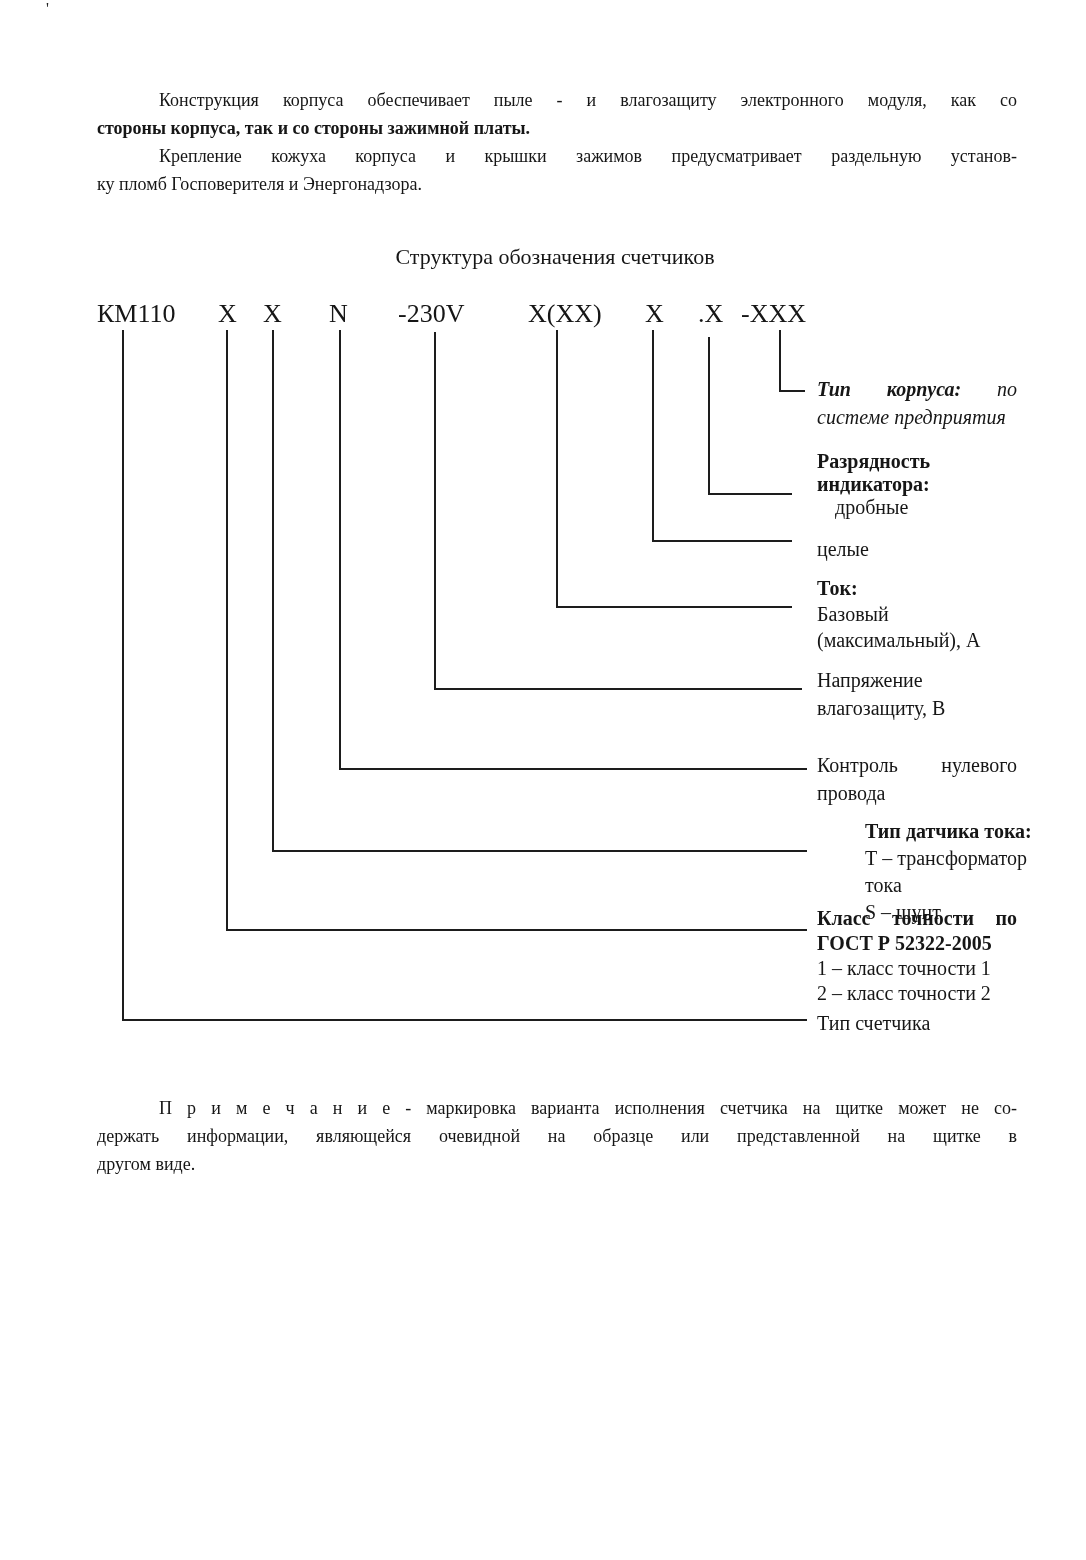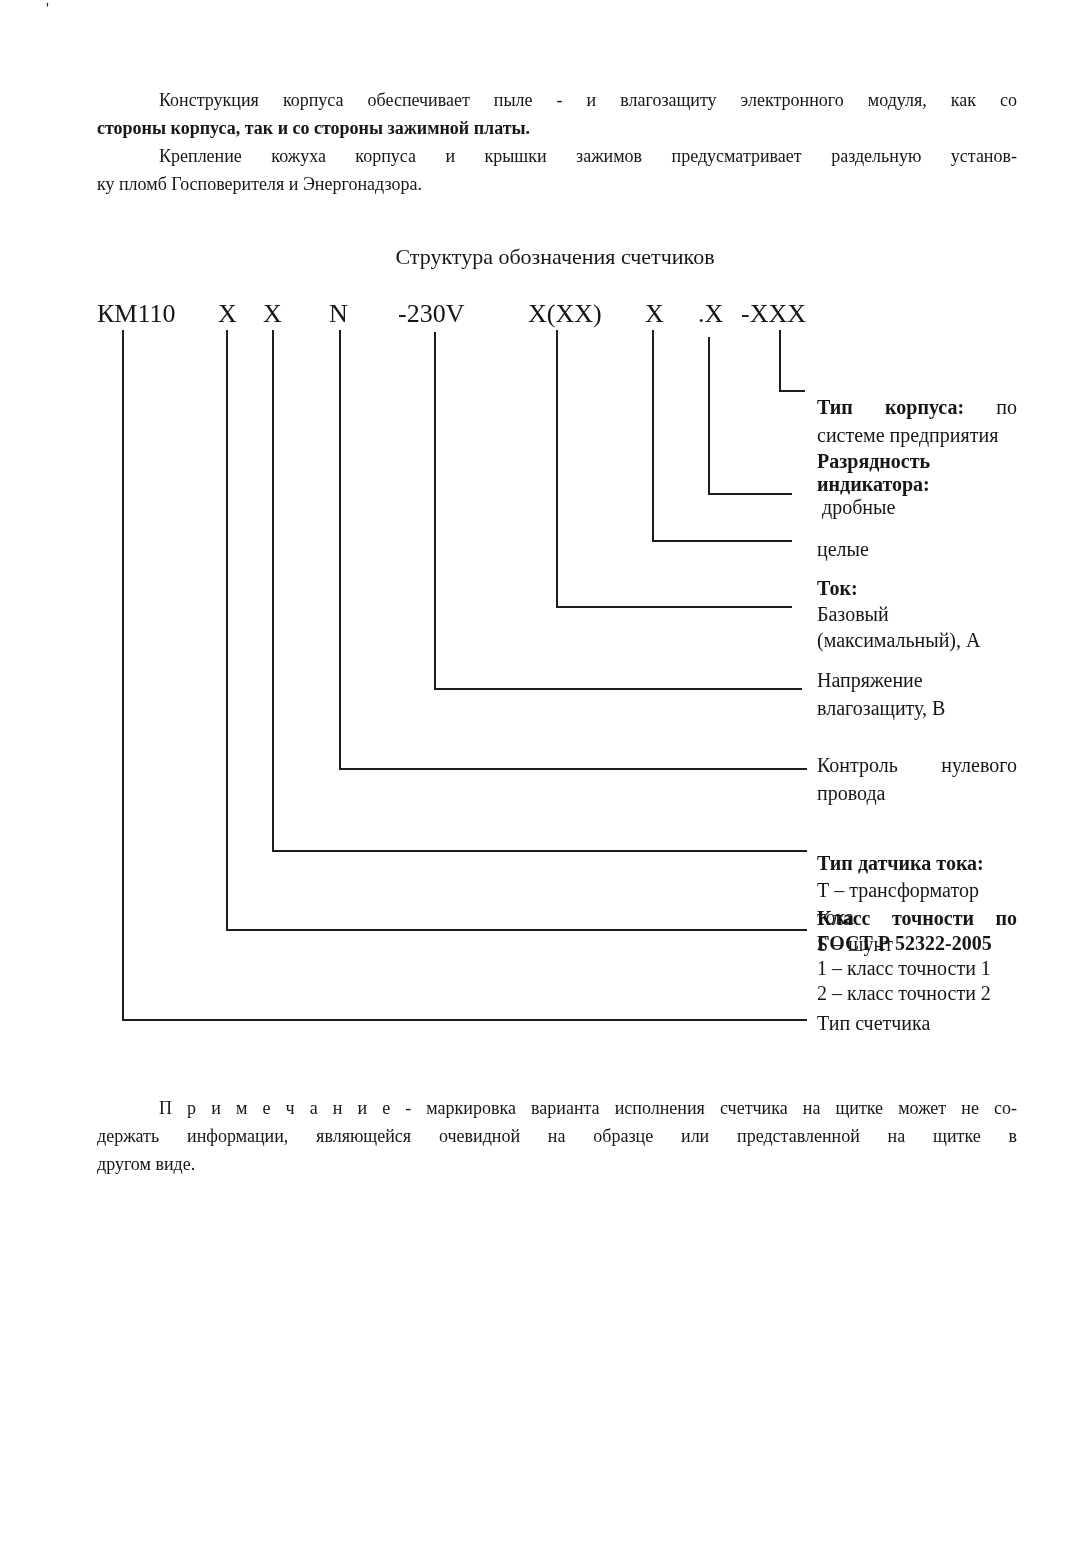--- a/index.html
+++ b/index.html
@@ -43,21 +43,21 @@
 
   .lbl {
     position: absolute;
     left: 817px;
     width: 200px;
     font-size: 20px;
     line-height: 27px;
   }
   .b { font-weight: bold; }
   .spread { display: flex; justify-content: space-between; }
-  .opt-indent { padding-left: 5px; }
+  .opt-indent { padding-left: 5px; margin-left: 13px; }
 </style>
 </head>
 <body>
 
 <div class="page">
 
   <span class="artifact">'</span>
 
   <div class="bodyline jl ind" style="top:86px;">Конструкция корпуса обеспечивает пыле - и влагозащиту электронного модуля, как со</div>
   <div class="bodyline" style="top:114px;font-weight:bold;">стороны корпуса, так и со стороны зажимной платы.</div>
@@ -89,21 +89,21 @@
   <div class="hline" style="top:390px;left:779px;width:26px;"></div>
   <div class="hline" style="top:493px;left:708px;width:84px;"></div>
   <div class="hline" style="top:540px;left:652px;width:140px;"></div>
   <div class="hline" style="top:606px;left:556px;width:236px;"></div>
   <div class="hline" style="top:688px;left:434px;width:368px;"></div>
   <div class="hline" style="top:768px;left:339px;width:468px;"></div>
   <div class="hline" style="top:850px;left:272px;width:535px;"></div>
   <div class="hline" style="top:929px;left:226px;width:581px;"></div>
   <div class="hline" style="top:1019px;left:122px;width:685px;"></div>
 
-  <div class="lbl" style="top:393px;line-height:28px;">
+  <div class="lbl" style="top:375px;line-height:28px;font-style:italic;">
     <div class="spread">
       <span class="b">Тип</span>
       <span class="b">корпуса:</span>
       <span>по</span>
     </div>
     <div>системе предприятия</div>
   </div>
 
   <div class="lbl" style="top:450px;line-height:23px;">
     <div class="b">Разрядность</div>
@@ -127,21 +127,21 @@
   </div>
 
   <div class="lbl" style="top:751px;line-height:28px;">
     <div class="spread">
       <span>Контроль</span>
       <span>нулевого</span>
     </div>
     <div>провода</div>
   </div>
 
-  <div class="lbl" style="top:850px;">
+  <div class="lbl" style="top:818px;margin-left:48px;">
     <div class="b">Тип датчика тока:</div>
     <div>Т – трансформатор тока</div>
     <div>S – шунт</div>
   </div>
 
   <div class="lbl" style="top:906px;line-height:25px;">
     <div class="spread b">
       <span>Класс</span>
       <span>точности</span>
       <span>по</span>

